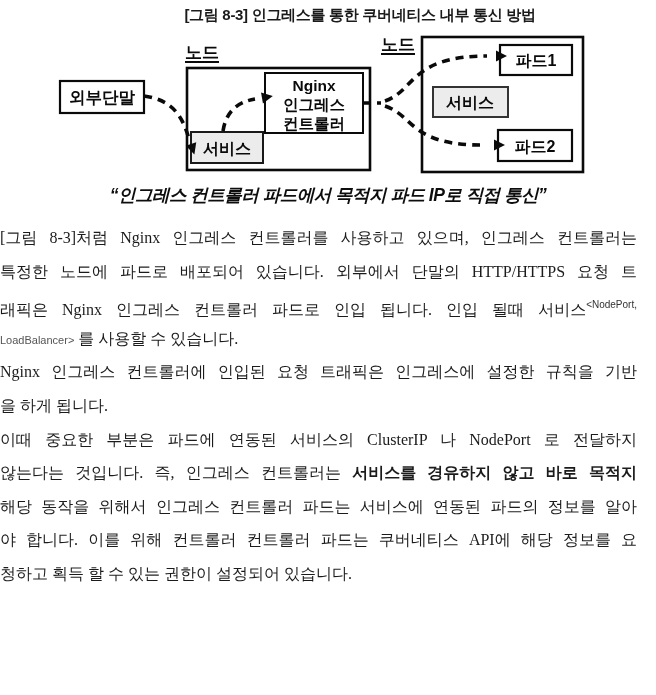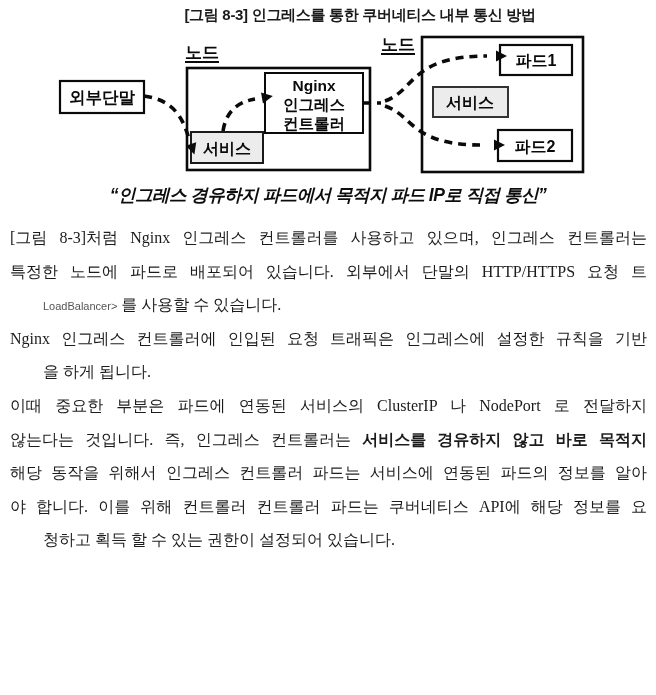--- a/index.html
+++ b/index.html
@@ -3,26 +3,26 @@
 <meta charset="utf-8">
 <style>
   html,body{margin:0;padding:0;background:#ffffff;}
   #page{position:relative;width:656px;height:695px;background:#ffffff;overflow:hidden;
         font-family:"Liberation Sans",sans-serif;color:#111;}
   .fig-title{position:absolute;top:6px;left:0;width:656px;text-align:center;
              font-size:15px;font-weight:600;color:#1a1a1a;letter-spacing:-0.3px;padding-left:32px;}
   #diagram{position:absolute;top:30px;left:0;}
   .fig-caption{position:absolute;top:183px;left:0;width:656px;text-align:center;
                font-size:17.5px;font-weight:700;font-style:italic;color:#0d0d0d;letter-spacing:-0.5px;}
-  .body-text{position:absolute;top:221px;left:10px;width:637px;
+  .body-text{position:absolute;top:221px;left:0;width:637px;
              font-family:"Liberation Serif","DejaVu Serif",serif;
              font-size:16px;color:#1b1b1b;}
   .line{height:33.6px;line-height:33.6px;text-align:justify;text-align-last:justify;
         white-space:normal;overflow:visible;}
-  .line.last{text-align-last:left;margin-left:33px;}
+  .line.last{text-align-last:left;}
   .b{font-weight:bold;}
   .sup{font-family:"Liberation Sans",sans-serif;font-size:10px;color:#333;vertical-align:7px;}
   .code{font-family:"Liberation Sans",sans-serif;font-size:11px;color:#555;}
   svg text{font-family:"Liberation Sans",sans-serif;font-weight:bold;fill:#0a0a0a;}
   .dash{fill:none;stroke:#0a0a0a;stroke-width:3.6;stroke-dasharray:8 6;}
   .boxline{fill:#ffffff;stroke:#0a0a0a;}
 </style>
 </head>
 <body>
 
@@ -66,25 +66,26 @@
     <path class="dash" d="M 223 101 C 226 82, 237 72, 255 69"></path>
     <polygon points="0,-5.5 11,0 0,5.5" transform="translate(262,68) rotate(-10)" fill="#0a0a0a"></polygon>
 
     <path class="dash" d="M 363 73 L 381 73"></path>
     <path class="dash" d="M 385 71 C 415 61, 410 26, 487 26"></path>
     <polygon points="0,-5.5 11,0 0,5.5" transform="translate(496,26)" fill="#0a0a0a"></polygon>
     <path class="dash" d="M 385 76 C 415 86, 410 116, 485 115"></path>
     <polygon points="0,-5.5 11,0 0,5.5" transform="translate(494,115)" fill="#0a0a0a"></polygon>
   </svg>
 
-  <div class="fig-caption">“인그레스 경유하지 파드에서 목적지 파드 IP로 직접 통신”</div>
+  <div class="fig-caption">“인그레스 컨트롤러 파드에서 목적지 파드 IP로 직접 통신”</div>
 
   <div class="body-text" id="body-text">
       <div class="line"><span>[그림 8-3]처럼 Nginx 인그레스 컨트롤러를 사용하고 있으며, 인그레스 컨트롤러는</span></div>
       <div class="line"><span>특정한 노드에 파드로 배포되어 있습니다. 외부에서 단말의 HTTP/HTTPS 요청 트</span></div>
+      <div class="line"><span>래픽은 Nginx 인그레스 컨트롤러 파드로 인입 됩니다. 인입 될때 서비스</span><span class="sup">&lt;NodePort,</span></div>
       <div class="line last"><span class="code">LoadBalancer&gt;</span><span> 를 사용할 수 있습니다.</span></div>
       <div class="line"><span>Nginx 인그레스 컨트롤러에 인입된 요청 트래픽은 인그레스에 설정한 규칙을 기반</span></div>
       <div class="line last"><span>을 하게 됩니다.</span></div>
       <div class="line"><span>이때 중요한 부분은 파드에 연동된 서비스의 ClusterIP 나 NodePort 로 전달하지</span></div>
       <div class="line"><span>않는다는 것입니다. 즉, 인그레스 컨트롤러는 </span><span class="b">서비스를 경유하지 않고 바로 목적지</span></div>
       <div class="line"><span>해당 동작을 위해서 인그레스 컨트롤러 파드는 서비스에 연동된 파드의 정보를 알아</span></div>
       <div class="line"><span>야 합니다. 이를 위해 컨트롤러 컨트롤러 파드는 쿠버네티스 API에 해당 정보를 요</span></div>
       <div class="line last"><span>청하고 획득 할 수 있는 권한이 설정되어 있습니다.</span></div>
     </div>
 

